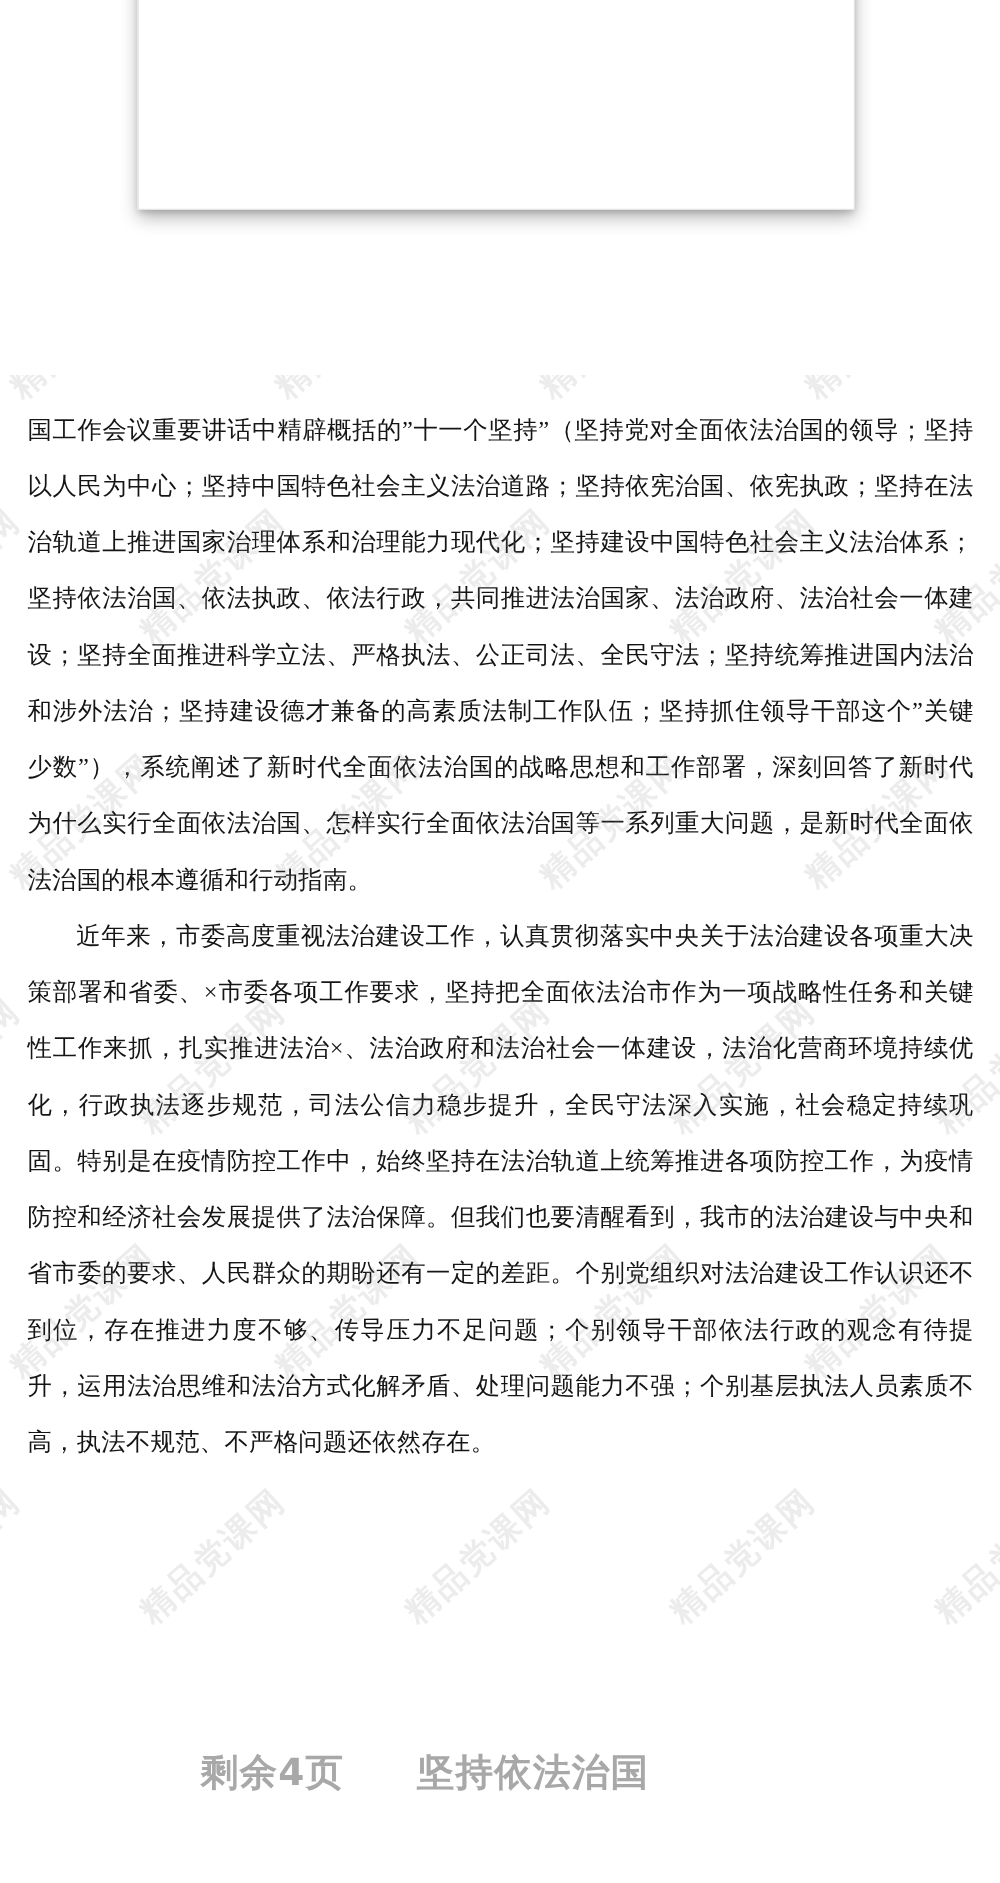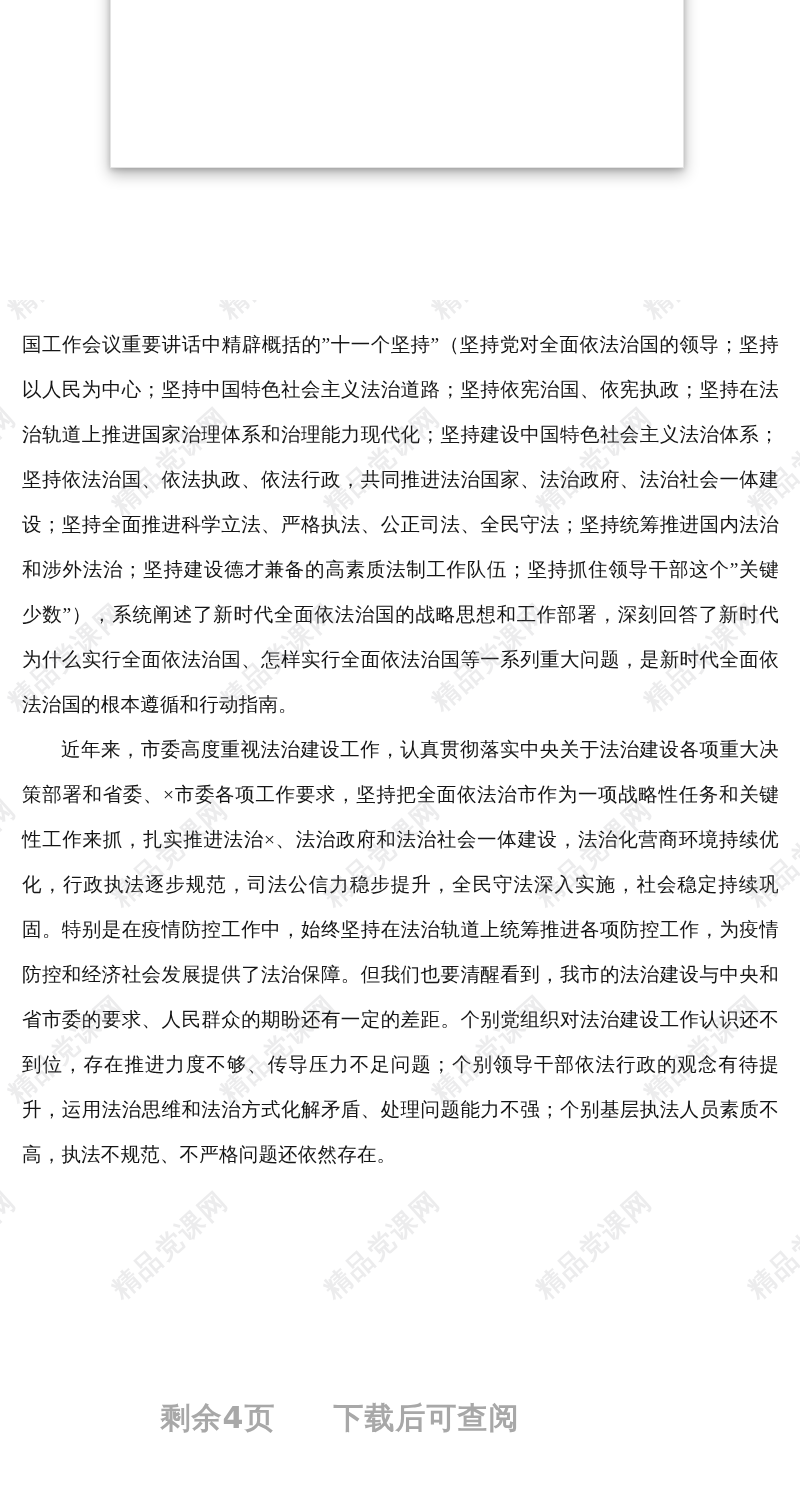--- a/index.html
+++ b/index.html
@@ -151,14 +151,14 @@
     <div class="wm" style="left: 740px; top: 980px; transform: rotate(-42deg);">精品党课网</div>
   </div>
 
 <div class="page-body">
   <p class="para">国工作会议重要讲话中精辟概括的”十一个坚持”（坚持党对全面依法治国的领导；坚持以人民为中心；坚持中国特色社会主义法治道路；坚持依宪治国、依宪执政；坚持在法治轨道上推进国家治理体系和治理能力现代化；坚持建设中国特色社会主义法治体系；坚持依法治国、依法执政、依法行政，共同推进法治国家、法治政府、法治社会一体建设；坚持全面推进科学立法、严格执法、公正司法、全民守法；坚持统筹推进国内法治和涉外法治；坚持建设德才兼备的高素质法制工作队伍；坚持抓住领导干部这个”关键少数”），系统阐述了新时代全面依法治国的战略思想和工作部署，深刻回答了新时代为什么实行全面依法治国、怎样实行全面依法治国等一系列重大问题，是新时代全面依法治国的根本遵循和行动指南。</p>
   <p class="para indent">近年来，市委高度重视法治建设工作，认真贯彻落实中央关于法治建设各项重大决策部署和省委、×市委各项工作要求，坚持把全面依法治市作为一项战略性任务和关键性工作来抓，扎实推进法治×、法治政府和法治社会一体建设，法治化营商环境持续优化，行政执法逐步规范，司法公信力稳步提升，全民守法深入实施，社会稳定持续巩固。特别是在疫情防控工作中，始终坚持在法治轨道上统筹推进各项防控工作，为疫情防控和经济社会发展提供了法治保障。但我们也要清醒看到，我市的法治建设与中央和省市委的要求、人民群众的期盼还有一定的差距。个别党组织对法治建设工作认识还不到位，存在推进力度不够、传导压力不足问题；个别领导干部依法行政的观念有待提升，运用法治思维和法治方式化解矛盾、处理问题能力不强；个别基层执法人员素质不高，执法不规范、不严格问题还依然存在。</p>
 </div>
 
 <div class="footer-notice">
   <span>剩余4页</span>
-  <span>下载后可查阅</span>
+  <span>坚持依法治国</span>
 </div>
 
 </body></html>

